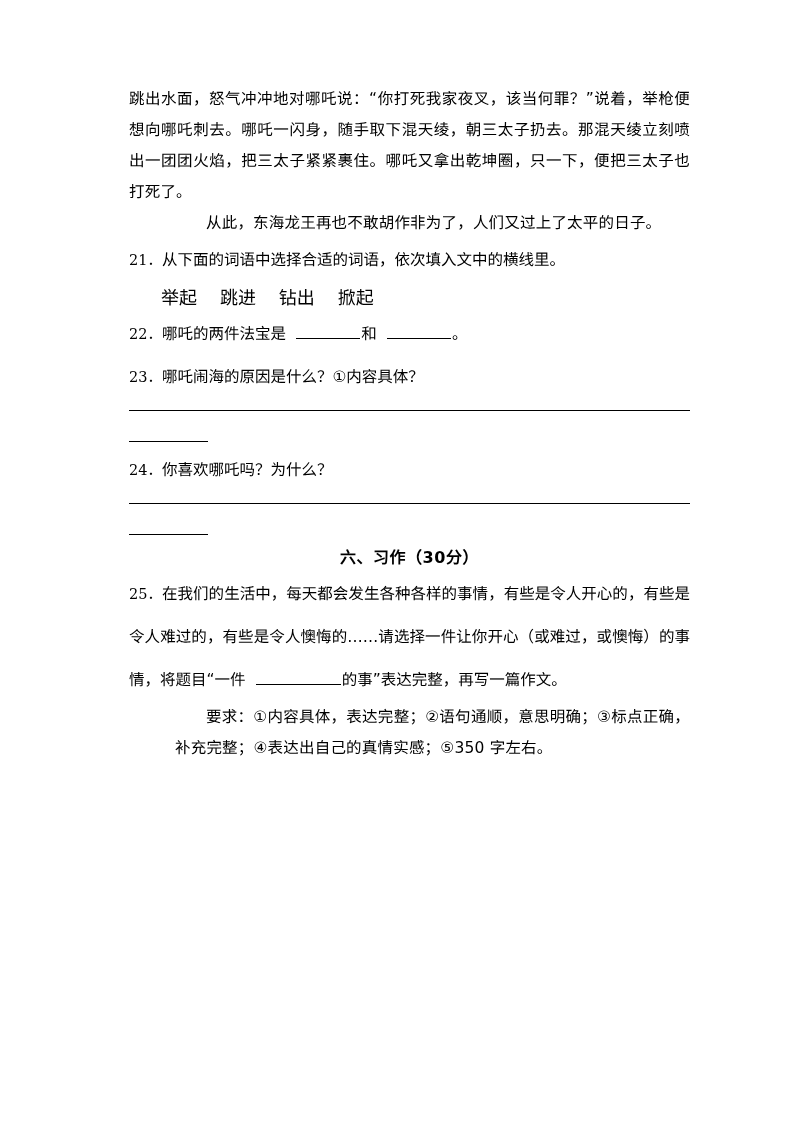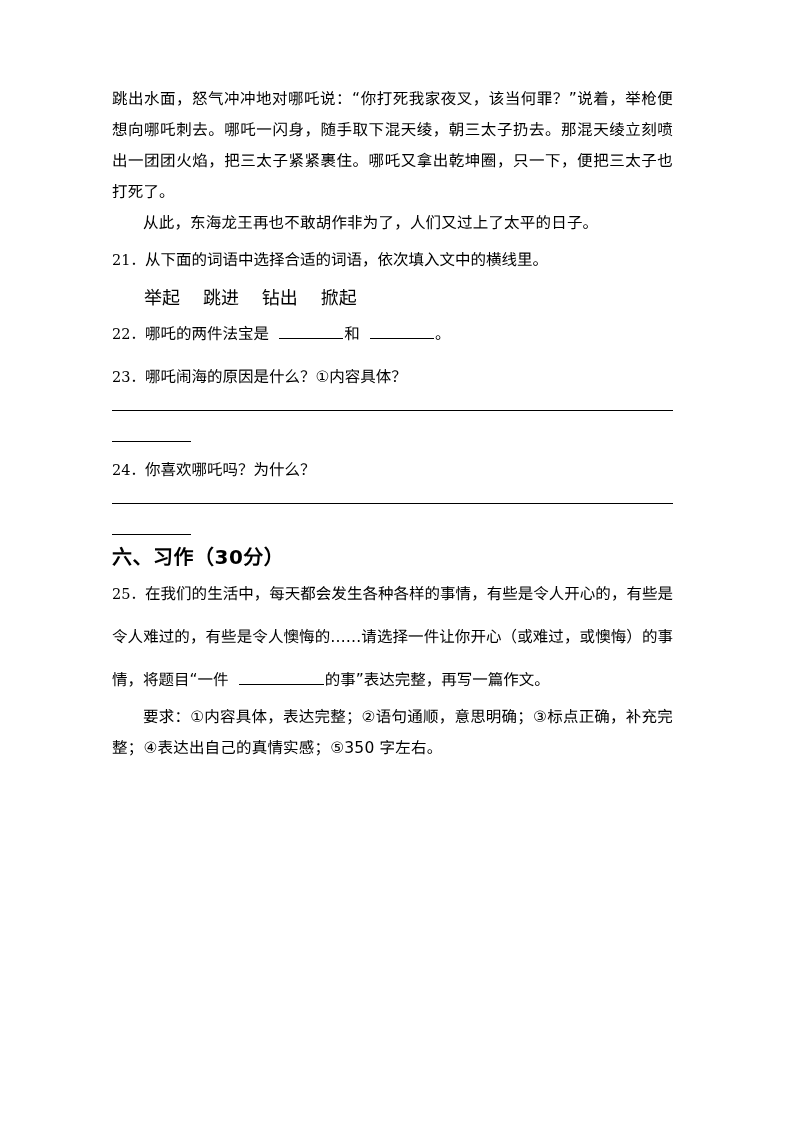--- a/index.html
+++ b/index.html
@@ -19,37 +19,38 @@
   .page {
     position: absolute;
     left: 0;
     top: 0;
     width: 794px;
     height: 1123px;
     background: #ffffff;
   }
   .content {
     position: absolute;
-    left: 112px;
+    left: 129px;
     top: 84px;
     width: 561px;
   }
 
   
   .para {
     font-size: 15.5px;
     line-height: 31px;
     text-align: justify;
     text-justify: inter-ideograph;
     letter-spacing: 0.2px;
     margin: 0;
     word-break: break-all;
   }
   .para-indent {
     text-indent: 2em;
+    margin-left: 46px;
   }
   .qline {
     font-size: 15.5px;
     line-height: 43px;
     margin: 0;
     text-align: justify;
     text-justify: inter-ideograph;
     word-break: break-all;
   }
   .qnum {
@@ -58,25 +59,26 @@
     letter-spacing: 0;
   }
   .wordlist {
     font-size: 18px;
     line-height: 31px;
     margin: 0;
     padding-left: 32px;
     white-space: pre;
   }
   .section-head {
-    font-size: 20px;
+    font-size: 16px;
     line-height: 31px;
     font-weight: bold;
     margin: 0;
     letter-spacing: 0.5px;
+    text-align: center;
   }
 
   
   .answer-block {
     padding-top: 11px;
   }
   .rule-long {
     width: 561px;
     height: 0;
     border-bottom: 1.6px solid #000;

